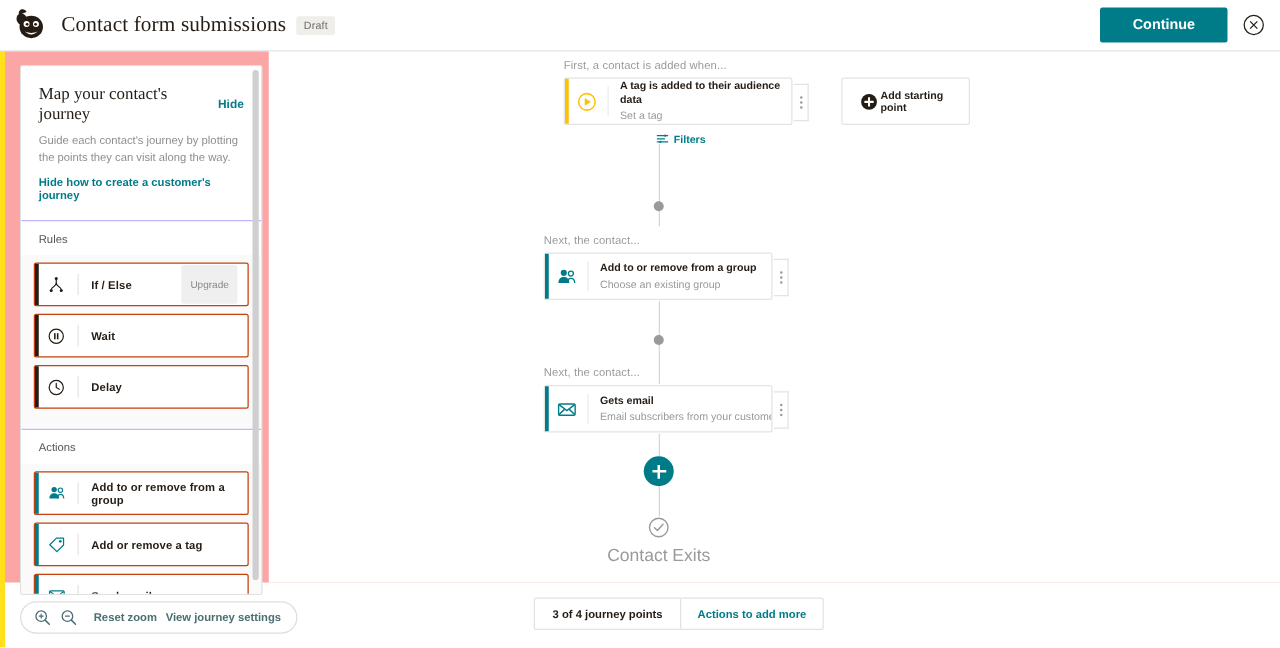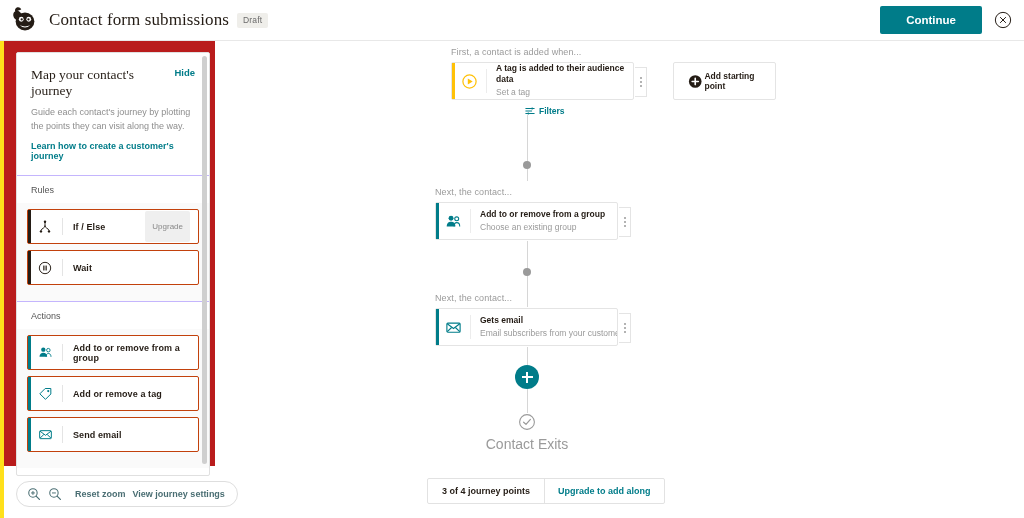--- a/index.html
+++ b/index.html
@@ -2,21 +2,21 @@
 <html><head>
 <meta charset="utf-8">
 <style>
   * { box-sizing: border-box; margin: 0; padding: 0; }
   html, body {
     width: 1024px; height: 518px;
     font-family: "Liberation Sans", sans-serif;
     background: #ffffff;
     overflow: hidden;
   }
-  .page { position: relative; width: 1024px; height: 466px; background: #b91c1c; }
+  .page { position: relative; width: 1024px; height: 466px; background: #fca5a5; }
 
   
   .left-rail {
     position: absolute; left: 0; top: 41px; width: 4px; height: 477px;
     background: #ffe01b;
   }
 
   
   .header {
     position: absolute; left: 0; top: 0; width: 1024px; height: 41px;
@@ -46,21 +46,21 @@
   .close-icon { width: 18px; height: 18px; cursor: pointer; }
 
   
   .sidebar {
     position: absolute; left: 16px; top: 52px; width: 194px; height: 424px;
     background: #fff; border: 1px solid #e0e0e0; border-radius: 2px;
     overflow: hidden;
   }
   .sb-scroll { position: absolute; inset: 0; }
   .sb-head { padding: 14px 14px 12px; background: #fff; }
-  .sb-head-top { display: flex; align-items: flex-start; }
+  .sb-head-top { display: flex; align-items: center; }
   .sb-title {
     font-family: "Liberation Serif", serif; font-size: 13.5px; color: #241c15;
   }
   .sb-hide {
     margin-left: auto; color: #007c89; font-size: 9.5px; font-weight: bold; cursor: pointer;
   }
   .sb-desc { margin-top: 7px; font-size: 9px; color: #8e8e8e; line-height: 1.5; }
   .sb-link {
     display: inline-block; margin-top: 8px;
     color: #007c89; font-size: 9px; font-weight: bold; cursor: pointer;
@@ -232,21 +232,21 @@
 
   <div class="sidebar">
     <div class="sb-scroll">
 
       <div class="sb-head">
         <div class="sb-head-top">
           <div class="sb-title">Map your contact's journey</div>
           <div class="sb-hide">Hide</div>
         </div>
         <div class="sb-desc">Guide each contact's journey by plotting the points they can visit along the way.</div>
-        <div class="sb-link">Learn how to create a customer's journey</div>
+        <div class="sb-link">Hide how to create a customer's journey</div>
       </div>
 
       <div class="sb-sec-label">Rules</div>
       <div class="sb-body">
 
         <div class="sb-card rule">
           <div class="accent"></div>
           <div class="sb-ico">
             <svg width="14" height="14" viewBox="0 0 16 16" fill="none" stroke="#241c15" stroke-width="1.1">
               <path d="M8 2 V6 M8 6 C8 10, 4 9, 3.5 12 M8 6 C8 10, 12 9, 12.5 12"></path>
@@ -266,20 +266,31 @@
             <svg width="14" height="14" viewBox="0 0 16 16">
               <circle cx="8" cy="8" r="6.5" fill="none" stroke="#241c15" stroke-width="1.1"></circle>
               <rect x="6" y="5.2" width="1.4" height="5.6" fill="#241c15"></rect>
               <rect x="8.6" y="5.2" width="1.4" height="5.6" fill="#241c15"></rect>
             </svg>
           </div>
           <div class="sb-divider"></div>
           <div class="sb-label">Wait</div>
         </div>
 
+        <div class="sb-card rule">
+          <div class="accent"></div>
+          <div class="sb-ico">
+            <svg width="14" height="14" viewBox="0 0 16 16">
+              <circle cx="8" cy="8" r="6.5" fill="none" stroke="#241c15" stroke-width="1.1"></circle>
+              <path d="M8 4.2 V8 L10.8 9.6" fill="none" stroke="#241c15" stroke-width="1.1" stroke-linecap="round"></path>
+            </svg>
+          </div>
+          <div class="sb-divider"></div>
+          <div class="sb-label">Delay</div>
+        </div>
       </div>
 
       <div class="sb-sec-label">Actions</div>
       <div class="sb-body">
 
         <div class="sb-card action">
           <div class="accent"></div>
           <div class="sb-ico">
             <svg width="15" height="15" viewBox="0 0 18 18" fill="#007c89">
               <circle cx="6.4" cy="5.6" r="2.6"></circle>
@@ -443,17 +454,17 @@
           <circle cx="9" cy="9" r="7.4" fill="none" stroke="#9a9a9a" stroke-width="1.1"></circle>
           <path d="M5.6 9.2 L8 11.4 L12.4 6.4" fill="none" stroke="#9a9a9a" stroke-width="1.2" stroke-linecap="round" stroke-linejoin="round"></path>
         </svg>
       </div>
       <div class="exit-label" style="top:395px;">Contact Exits</div>
 
     </div>
 
     <div class="points-bar">
       <div class="points-count">3 of 4 journey points</div>
-      <div class="points-up">Upgrade to add along</div>
+      <div class="points-up">Actions to add more</div>
     </div>
   </div>
 
 </div>
 
 </body></html>

